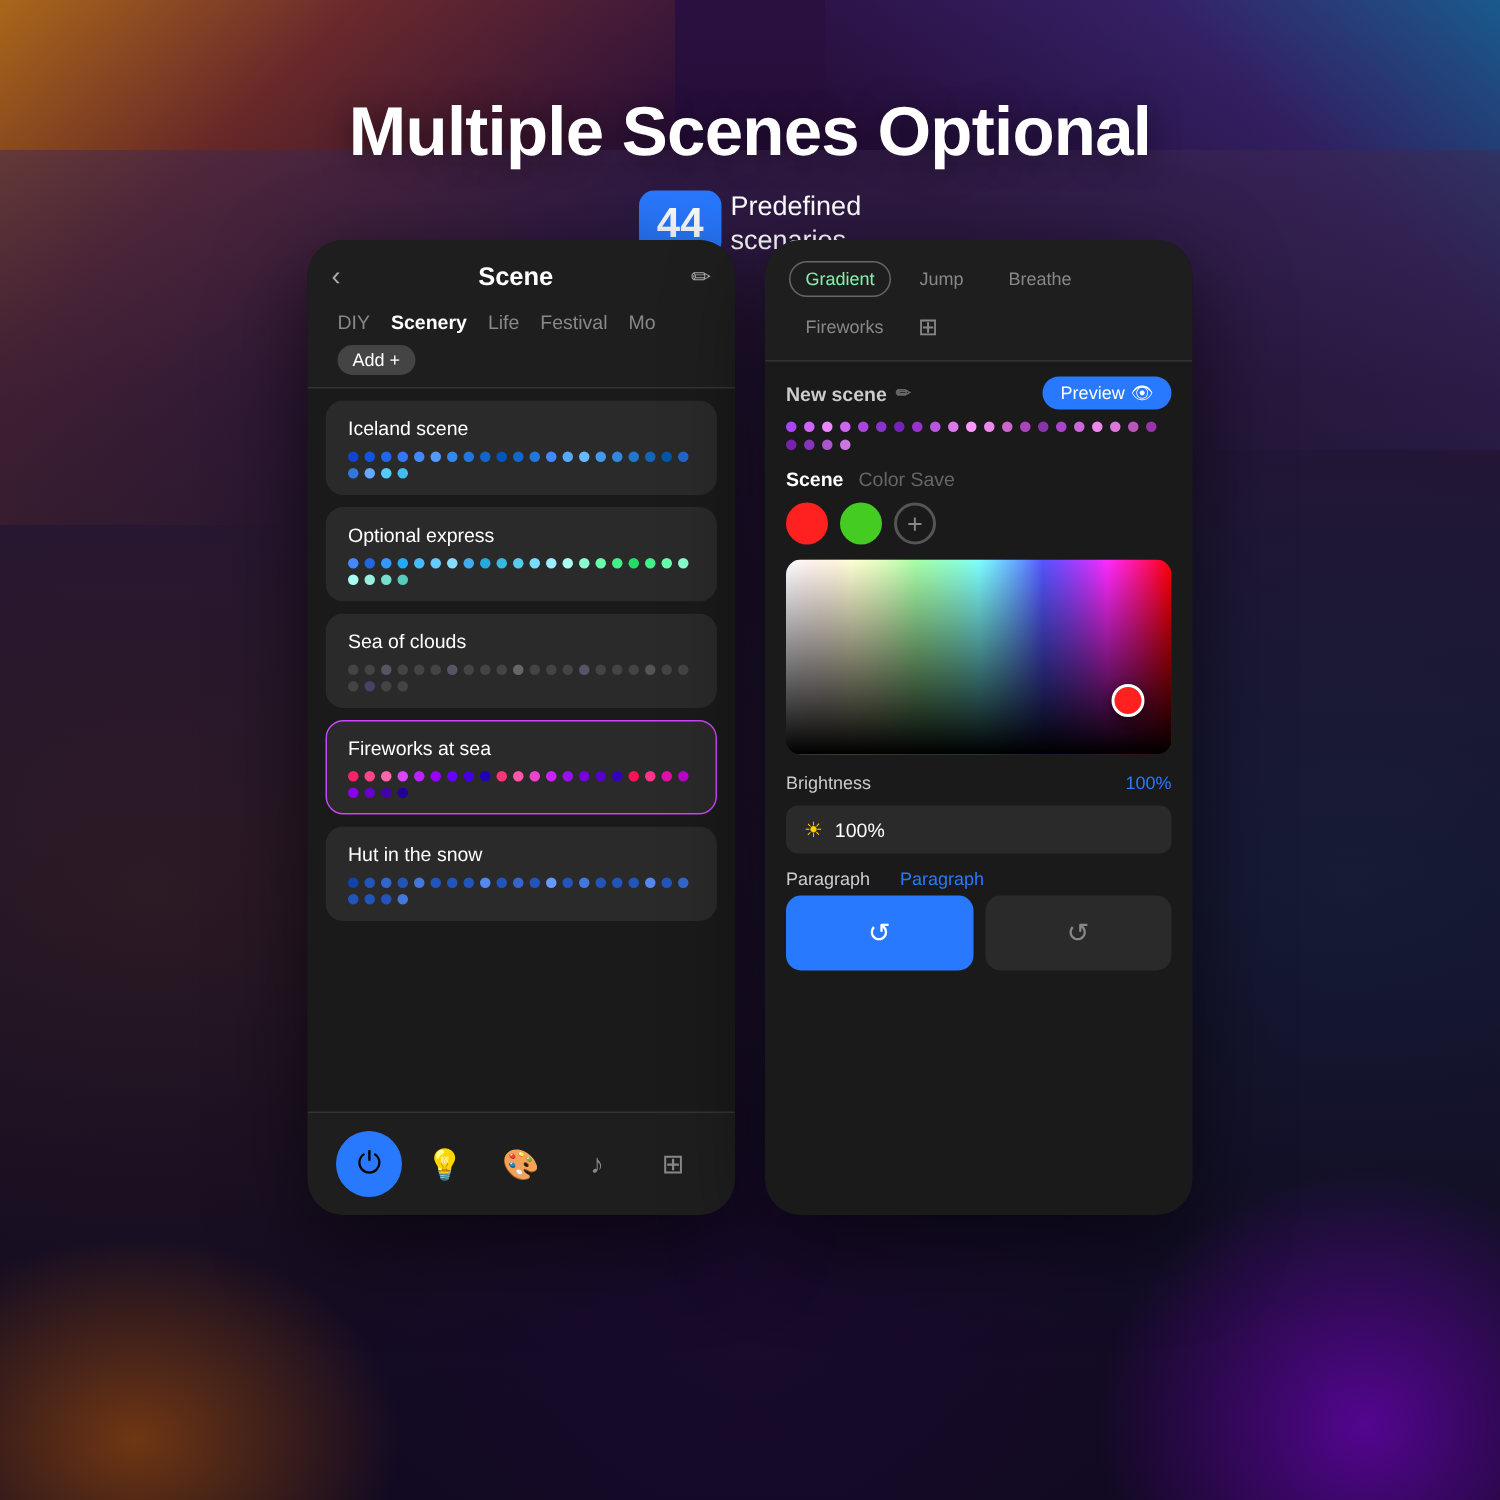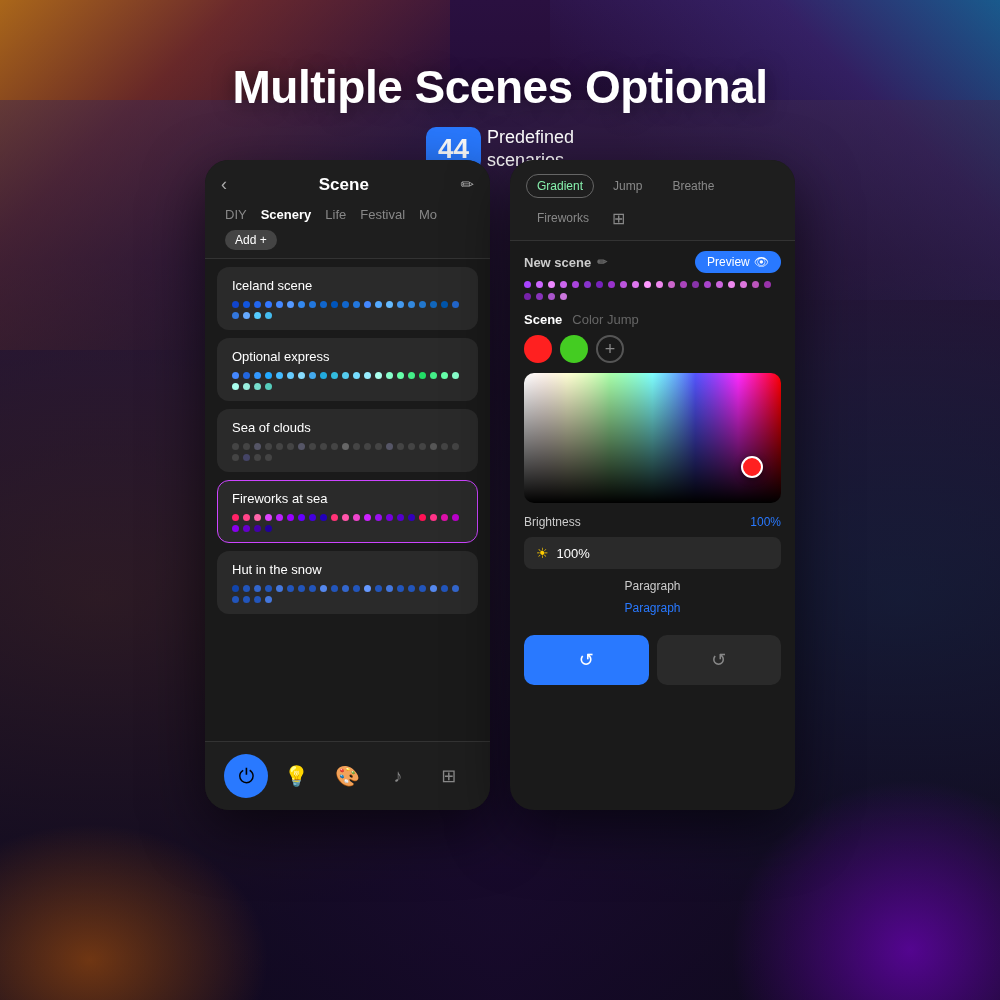--- a/index.html
+++ b/index.html
@@ -400,24 +400,23 @@
       display: flex;
       align-items: center;
       gap: 8px;
       margin-bottom: 10px;
     }
     .sun-icon { font-size: 14px; color: #ffcc00; }
     .brightness-text { font-size: 13px; color: white; }
 
     .paragraph-row {
       display: flex;
-      gap: 8px;
-      align-items: center;
-      margin-bottom: 20px;
-      flex-direction: column;
+      gap: 20px;
+      align-items: center;
+      margin-bottom: 4px;
     }
     .paragraph-label { font-size: 12px; color: #ccc; }
     .paragraph-value { font-size: 12px; color: #2979ff; cursor: pointer; }
 
     .bottom-controls {
       display: flex;
       gap: 8px;
     }
     .control-btn {
       flex: 1;
@@ -812,21 +811,21 @@
         <div class="preview-dot" style="background:#9933aa;"></div>
         <div class="preview-dot" style="background:#7722aa;"></div>
         <div class="preview-dot" style="background:#8833bb;"></div>
         <div class="preview-dot" style="background:#aa55cc;"></div>
         <div class="preview-dot" style="background:#cc77dd;"></div>
       </div>
 
       <div class="colour-section">
         <div class="colour-label-row">
           <span class="colour-tab active">Scene</span>
-          <span class="colour-tab inactive">Color Jump</span>
+          <span class="colour-tab inactive">Color Save</span>
         </div>
         <div class="color-circles-row">
           <div class="color-circle" style="background:#ff2020;"></div>
           <div class="color-circle" style="background:#44cc22;"></div>
           <div class="add-color-btn">
             <span>+</span>
           </div>
         </div>
 
         <div class="color-picker-area">

